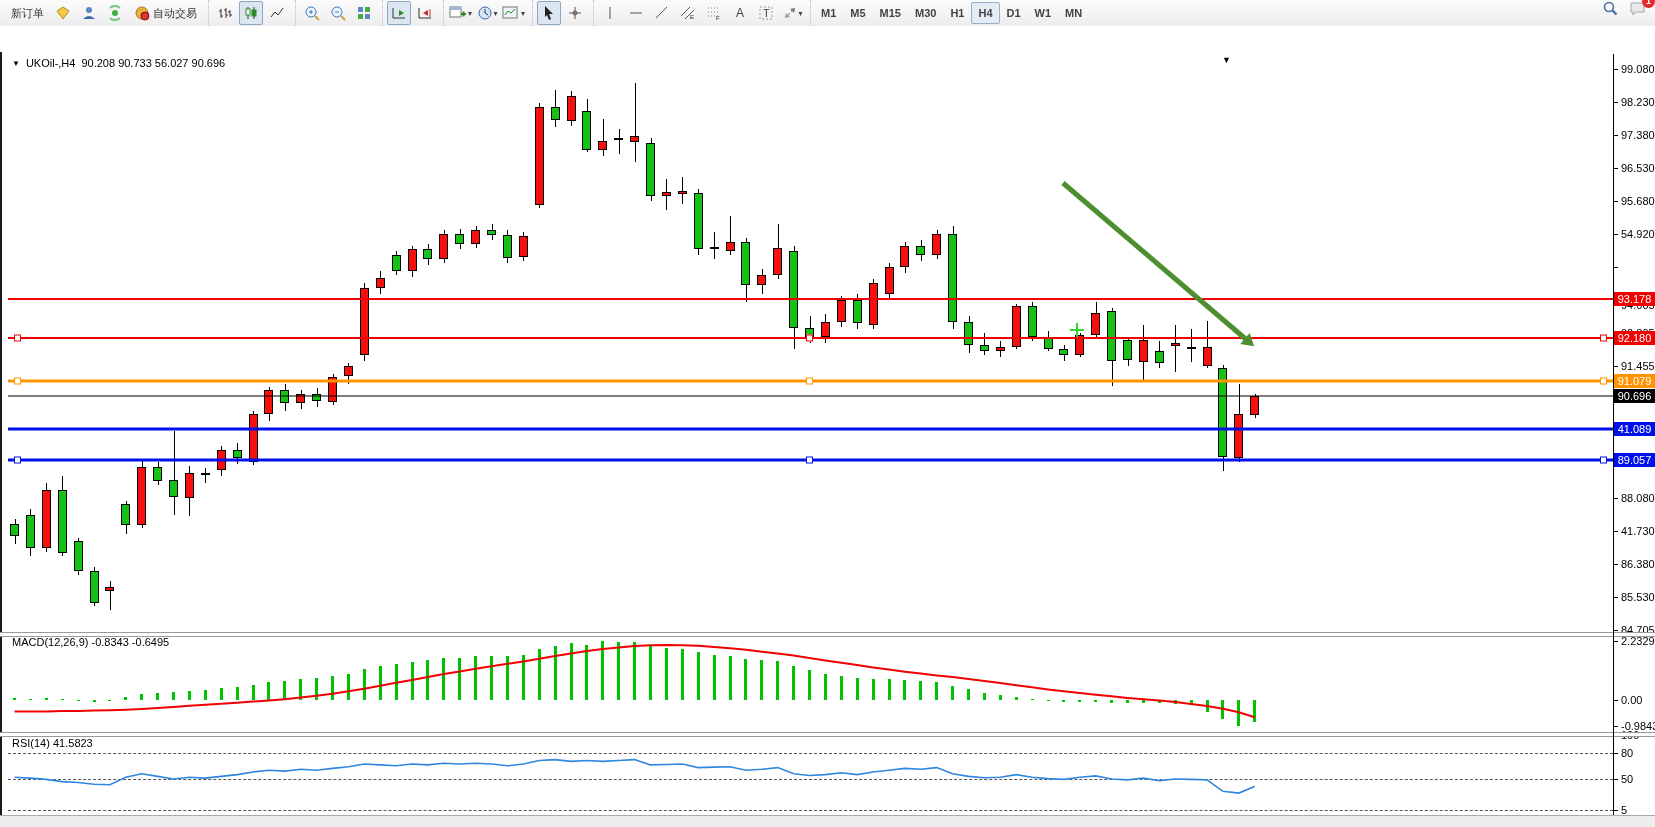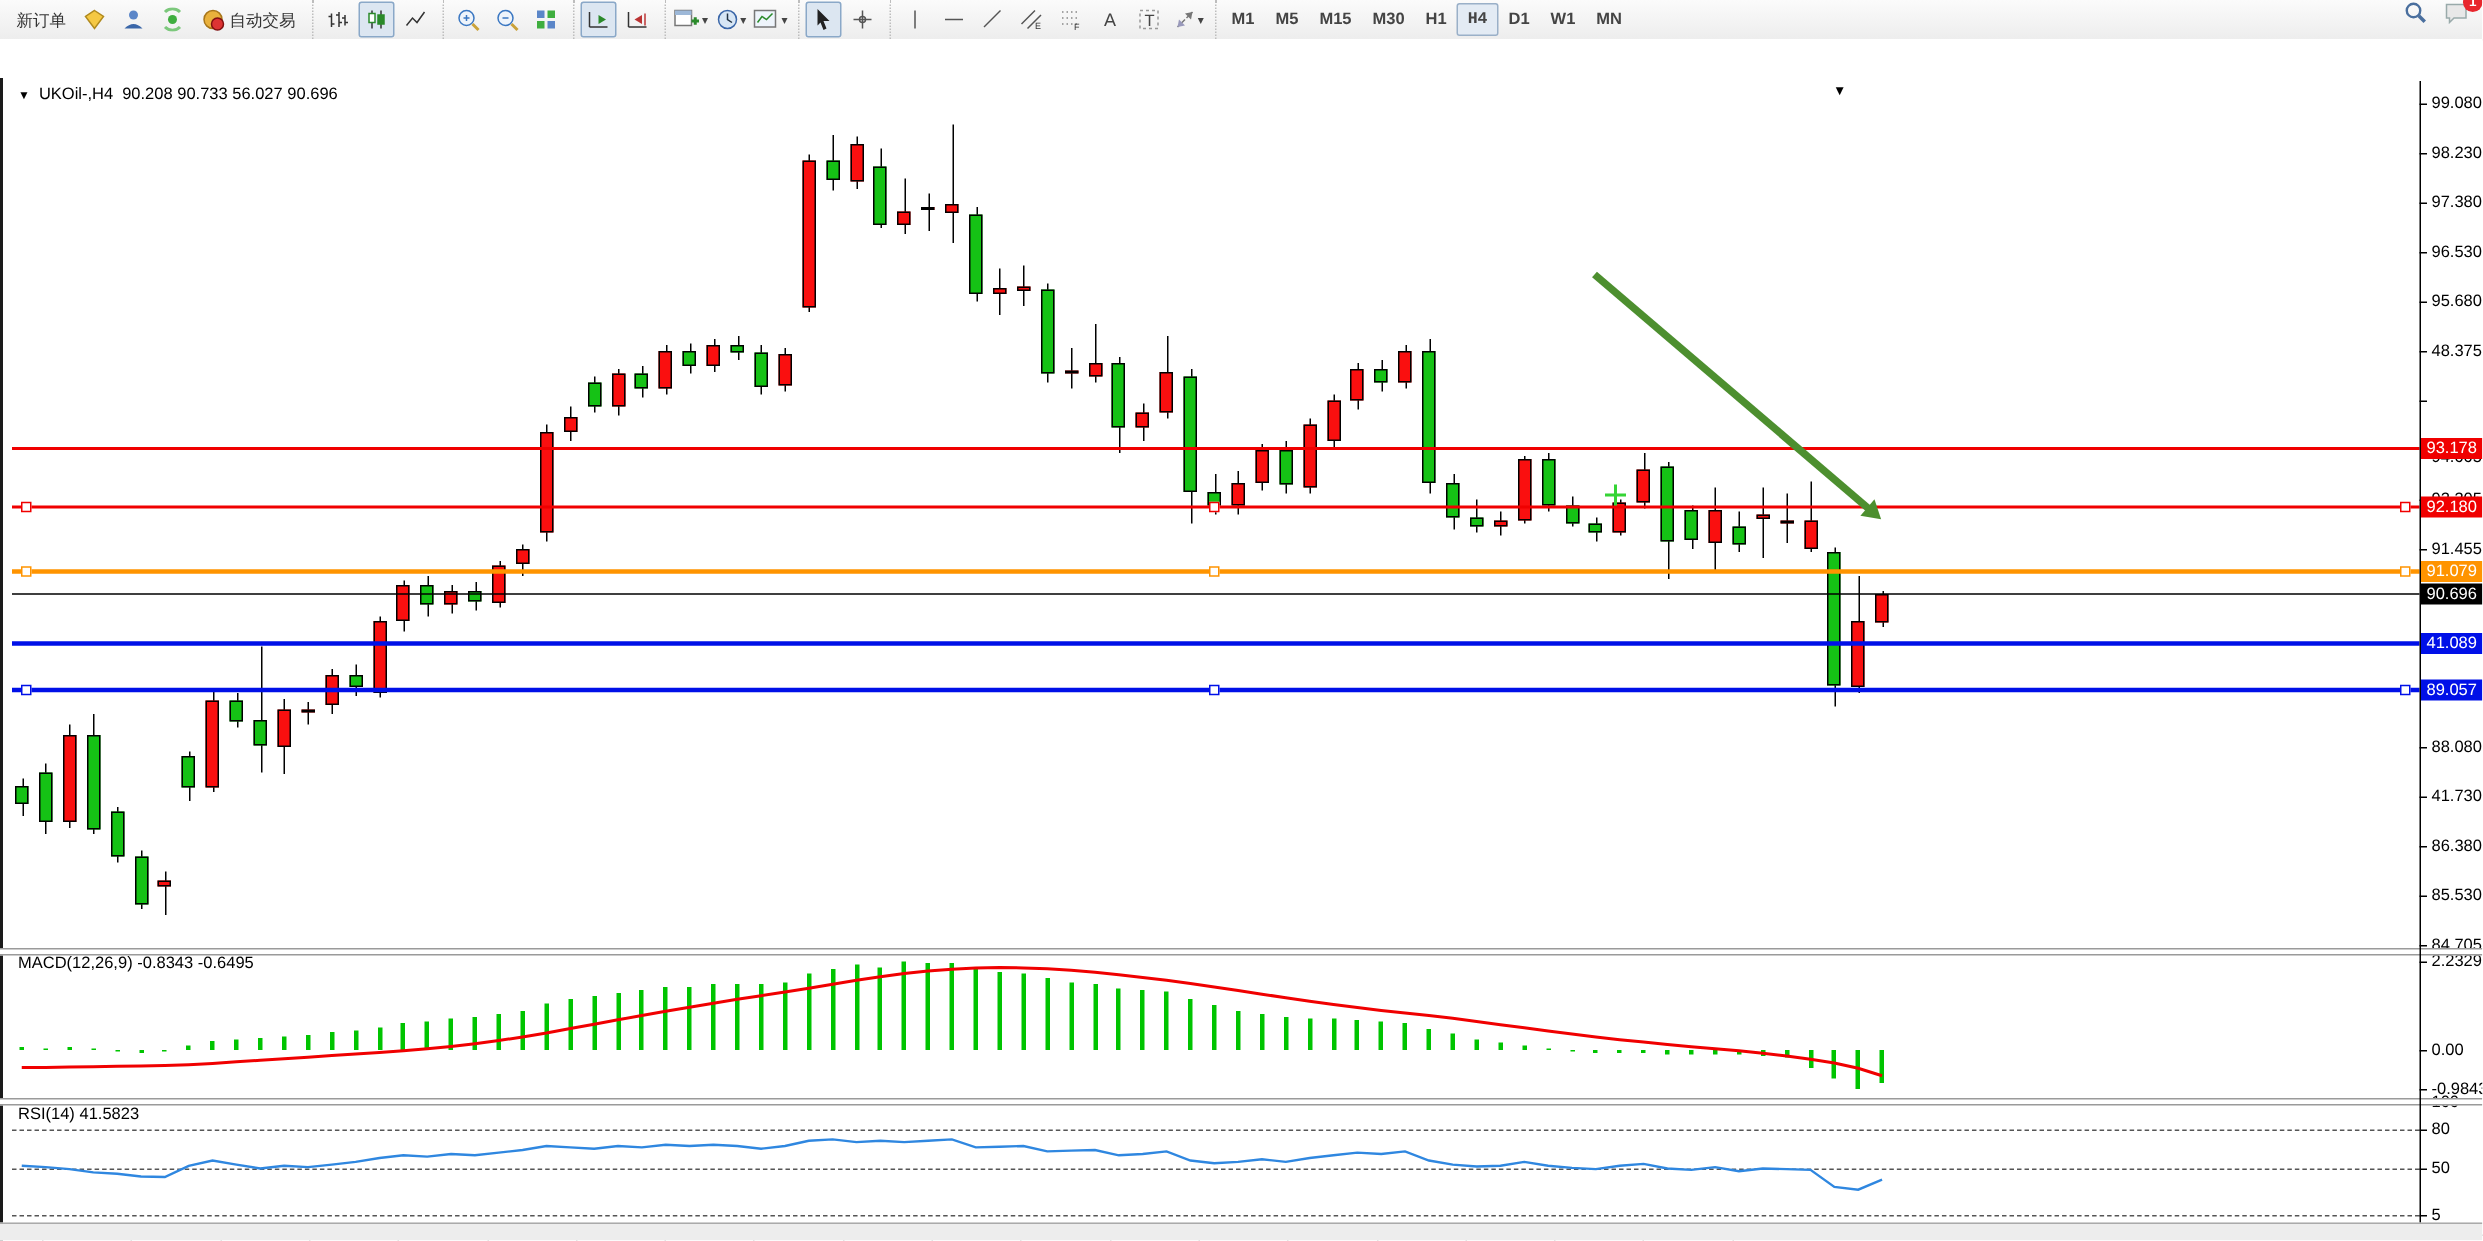--- a/index.html
+++ b/index.html
@@ -8,21 +8,21 @@
   
   #toolbar{left:0;top:0;width:1655px;height:26px;background:linear-gradient(#fbfbfb,#ededed);border-bottom:1px solid #b7b7b7;display:flex;align-items:flex-start;font-size:11px;color:#333;}
   .tgroup{display:flex;align-items:center;height:26px;padding:0 3px;border-left:1px dotted #bdbdbd;margin-left:2px;}
   .tgroup:first-child{border-left:none;}
   .tbtn{display:flex;align-items:center;justify-content:center;min-width:22px;height:22px;margin:0 1px;border:1px solid transparent;border-radius:2px;cursor:default;}
   .tbtn.active{border:1px solid #8aa8c8;background:#dce6f1;}
   .tbtn.texted{padding:0 4px;gap:3px;}
   .tbtn svg{display:block;}
   .ddz{font-size:8px;color:#444;margin-left:1px;}
   .tf{padding:0 6px;height:20px;display:flex;align-items:center;color:#444;font-weight:bold;font-size:11px;border:1px solid transparent;}
-  .tf.active{border:1px solid #9ab0c8;background:#e3ebf4;border-radius:2px;font-family:Liberation Mono, monospace;}
+  .tf.active{border:1px solid #9ab0c8;background:#e3ebf4;border-radius:2px;}
   #tb-right{margin-left:auto;display:flex;align-items:center;padding-right:8px;gap:10px;}
   #chat-badge{position:absolute;top:-6px;right:-8px;background:#e8262d;color:#fff;border-radius:50%;width:13px;height:13px;font-size:9px;display:flex;align-items:center;justify-content:center;font-weight:bold;}
   
   #chartwrap{left:0;top:26px;width:1655px;height:789px;background:#fff;}
   .pane-sep{left:0;width:1655px;height:3px;background:#fff;border-top:1px solid #9a9a9a;border-bottom:1px solid #9a9a9a;}
   #left-border{left:0;top:26px;width:2px;height:783px;background:#1a1a1a;}
   #axis-line-main{left:1613px;top:28px;width:1px;height:769px;background:#000;}
   .tick-dash{left:1613px;width:5px;height:1px;background:#000;}
   .tick-label{left:1621px;font-size:11px;color:#000;transform:translateY(-50%);white-space:nowrap;}
   .price-label{left:1614px;width:41px;height:14px;color:#fff;font-size:11px;text-align:center;line-height:14px;transform:translateY(-50%);}
@@ -433,21 +433,21 @@
         <div class="abs tick-label" style="top: 42.8px;">99.080</div>
         <div class="abs tick-dash" style="top: 76px;"></div>
         <div class="abs tick-label" style="top: 76px;">98.230</div>
         <div class="abs tick-dash" style="top: 109.1px;"></div>
         <div class="abs tick-label" style="top: 109.1px;">97.380</div>
         <div class="abs tick-dash" style="top: 142.3px;"></div>
         <div class="abs tick-label" style="top: 142.3px;">96.530</div>
         <div class="abs tick-dash" style="top: 175.4px;"></div>
         <div class="abs tick-label" style="top: 175.4px;">95.680</div>
         <div class="abs tick-dash" style="top: 207.6px;"></div>
-        <div class="abs tick-label" style="top: 207.6px;">48.375</div>
+        <div class="abs tick-label" style="top: 207.6px;">54.920</div>
         <div class="abs tick-dash" style="top: 240.8px;"></div>
         <div class="abs tick-label" style="top: 240.8px; margin-top: 38px;">94.005</div>
         <div class="abs tick-dash" style="top: 307.1px;"></div>
         <div class="abs tick-label" style="top: 307.1px;">92.305</div>
         <div class="abs tick-dash" style="top: 340.2px;"></div>
         <div class="abs tick-label" style="top: 340.2px;">91.455</div>
         <div class="abs tick-dash" style="top: 471.8px;"></div>
         <div class="abs tick-label" style="top: 471.8px;">88.080</div>
         <div class="abs tick-dash" style="top: 505px;"></div>
         <div class="abs tick-label" style="top: 505px;">41.730</div>

